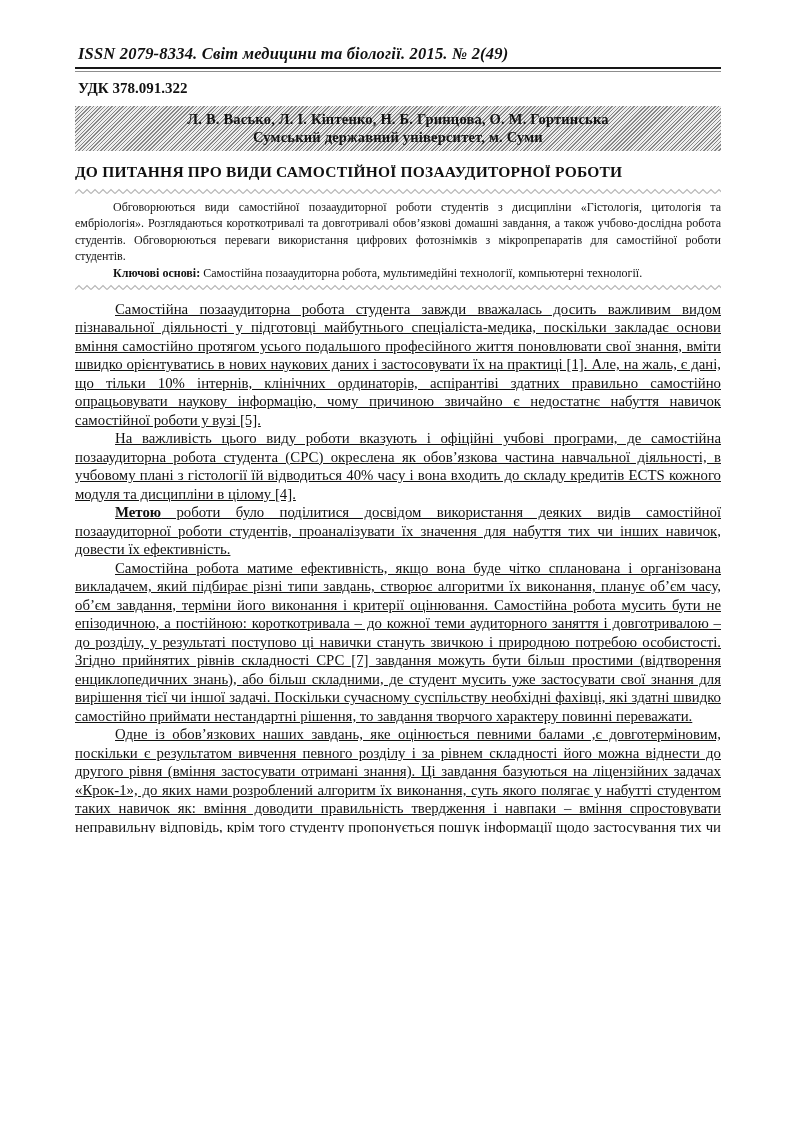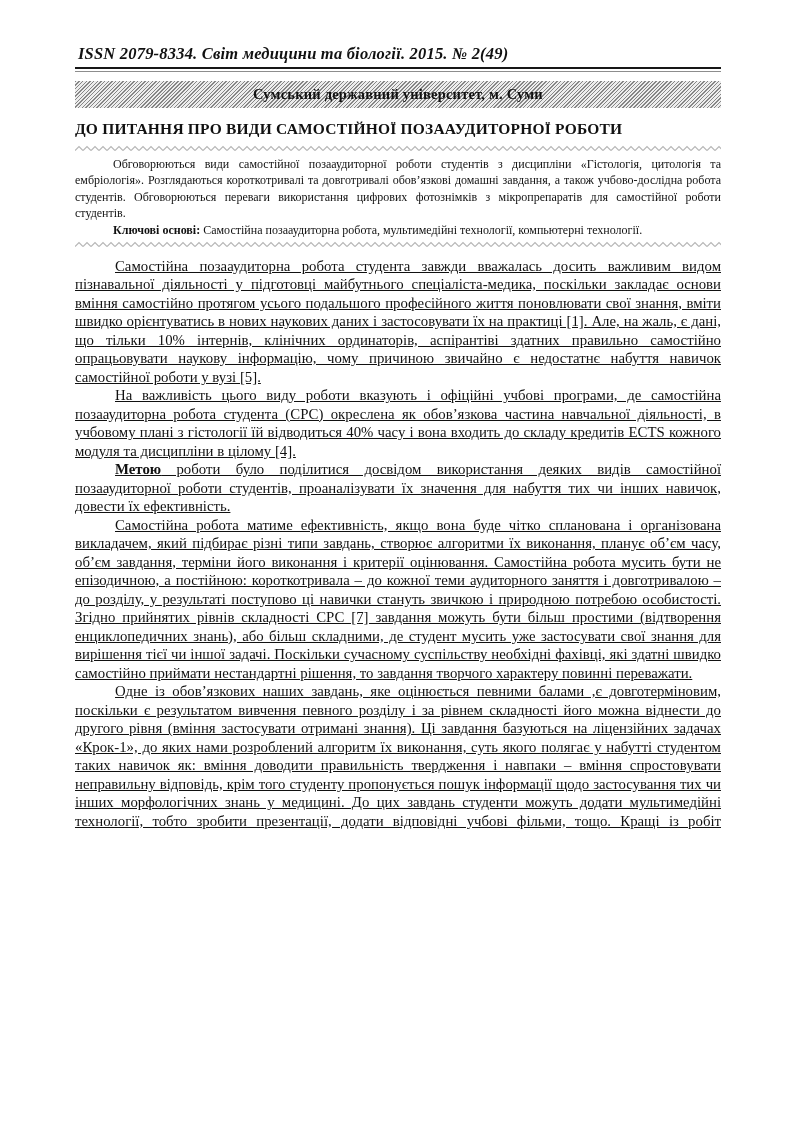--- a/index.html
+++ b/index.html
@@ -124,22 +124,24 @@
 </head>
 <body>
 
 <div class="page">
   <div class="content">
 
     <div class="issn">ISSN 2079-8334. Світ медицини та біології. 2015. № 2(49)</div>
     <div class="rule"></div>
 
 
+    <div class="udc">УДК 378.091.322</div>
 
     <div class="banner banner2">
+      <div class="authors">Л. В. Васько, Л. І. Кіптенко, Н. Б. Гринцова, О. М. Гортинська</div>
       <div class="affil">Сумський державний університет, м. Суми</div>
     </div>
 
     <h1 class="title">ДО ПИТАННЯ ПРО ВИДИ САМОСТІЙНОЇ ПОЗААУДИТОРНОЇ РОБОТИ</h1>
 
     <svg class="zigzag top" width="646" height="7" preserveAspectRatio="none" xmlns="http://www.w3.org/2000/svg">
       <defs>
         <pattern id="zz" width="8" height="7" patternUnits="userSpaceOnUse">
           <polyline points="0,5.5 4,1.5 8,5.5" fill="none" stroke="#b5b5b5" stroke-width="1.2"></polyline>
         </pattern>

